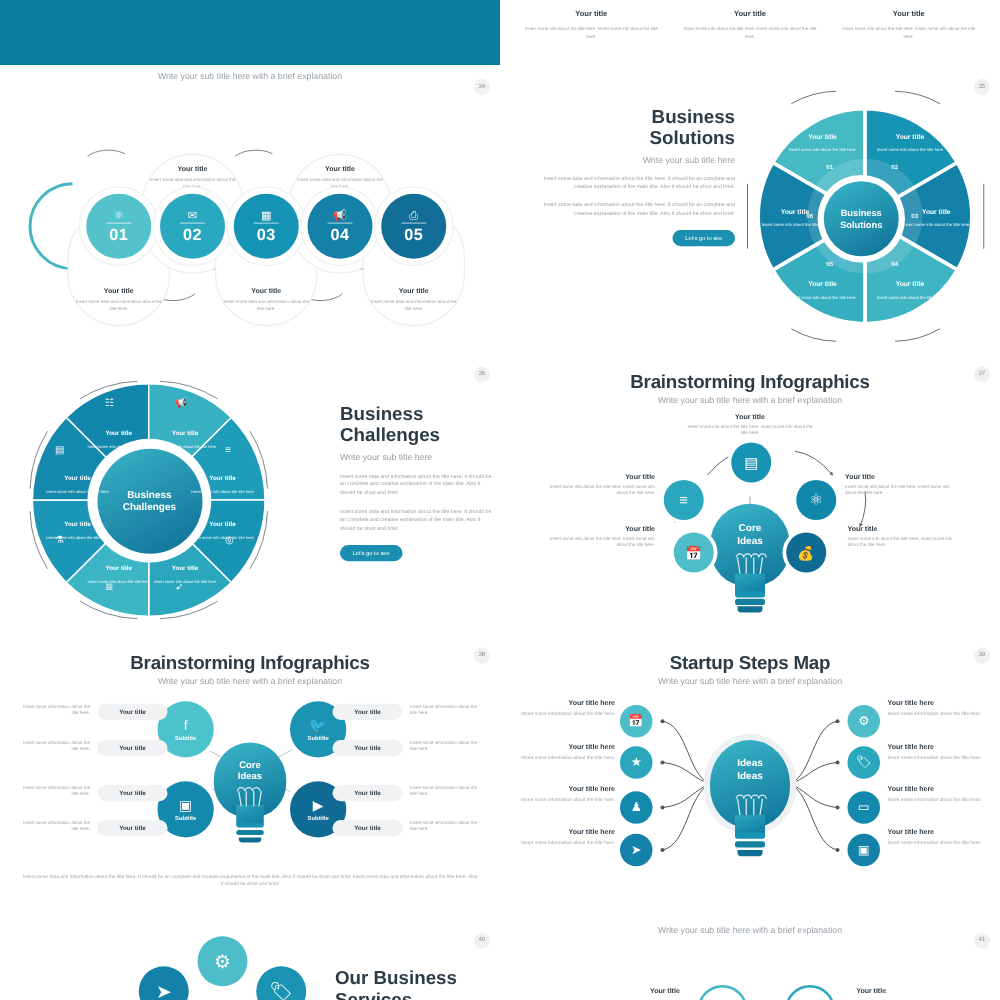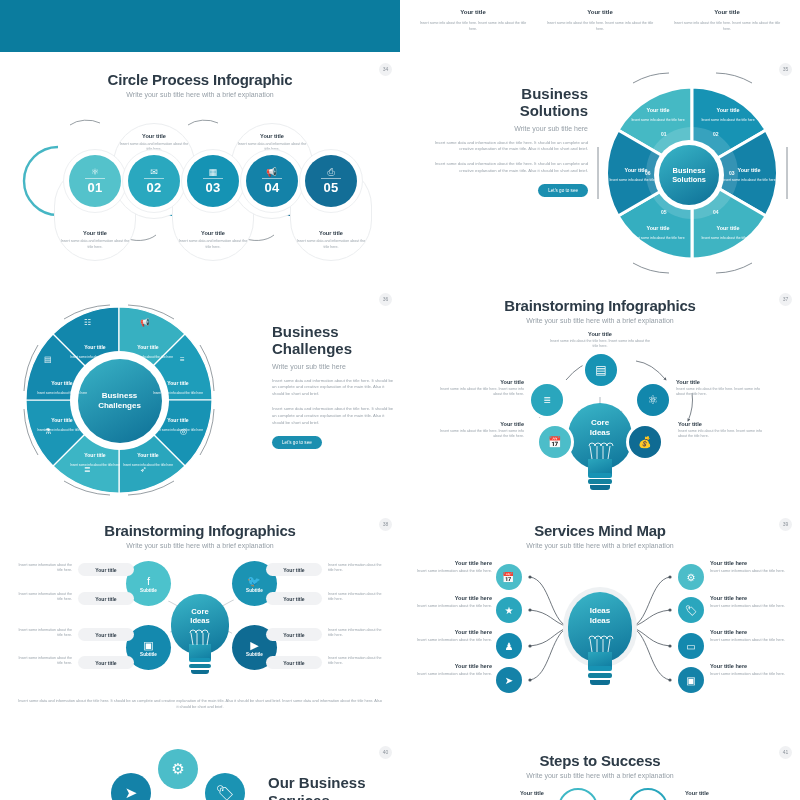--- a/index.html
+++ b/index.html
@@ -151,21 +151,20 @@
       <p>Insert some info about the title here. Insert some info about the title here.</p>
     </div>
     <div class="tr-col" style="left:272px;">
       <span class="ytitle">Your title</span>
       <p>Insert some info about the title here. Insert some info about the title here.</p>
     </div>
   </div>
 
   <div class="slide" id="s34">
     <div class="slide-num">34</div>
-    <div class="s-title" style="margin-top:16px;">Circle Process Infographic</div>
     <div class="s-sub">Write your sub title here with a brief explanation</div>
 
     <div class="cp-wrap">
 
       <svg style="position:absolute;left:0;top:0" width="400" height="170">
         <path d="M58,108 A34,34 0 0 1 58,40" fill="none" stroke="#46b6c4" stroke-width="2.4"></path>
         <path d="M122,40 A34,34 0 0 1 122,108" fill="none" stroke="#2aa8bf" stroke-width="2.4"></path>
         <path d="M176,108 A34,34 0 0 1 176,40" fill="none" stroke="#1593b4" stroke-width="2.4"></path>
         <path d="M240,40 A34,34 0 0 1 240,108" fill="none" stroke="#1482a8" stroke-width="2.4"></path>
         <path d="M294,108 A34,34 0 0 1 294,40" fill="none" stroke="#136e97" stroke-width="2.4"></path>
@@ -556,21 +555,21 @@
     <p class="tiny" style="position:absolute;left:328px;top:53px;width:54px;text-align:left;">Insert some information about the title here.</p>
     <p class="tiny" style="position:absolute;left:328px;top:82px;width:54px;text-align:left;">Insert some information about the title here.</p>
     <p class="tiny" style="position:absolute;left:328px;top:118px;width:54px;text-align:left;">Insert some information about the title here.</p>
     <p class="tiny" style="position:absolute;left:328px;top:146px;width:54px;text-align:left;">Insert some information about the title here.</p>
 
     <div class="foot">Insert some data and information about the title here. It should be an complete and creative explanation of the main title. Also it should be short and brief. Insert some data and information about the title here. Also it should be short and brief.</div>
   </div>
 
   <div class="slide" id="s39">
     <div class="slide-num">39</div>
-    <div class="s-title" style="margin-top:12px;">Services Mind Map</div>
+    <div class="s-title" style="margin-top:12px;">Startup Steps Map</div>
     <div class="s-sub">Write your sub title here with a brief explanation</div>
 
     <svg style="position:absolute;left:0;top:0" width="400" height="225">
       <g fill="none" stroke="#4d565e" stroke-width=".8">
         <path d="M130,67 C150,70 150,110 168,117"></path>
         <path d="M130,100 C150,102 152,112 168,117"></path>
         <path d="M130,136 C150,134 152,124 168,117"></path>
         <path d="M130,170 C150,166 150,126 168,117"></path>
         <path d="M270,67 C250,70 250,110 232,117"></path>
         <path d="M270,100 C250,102 248,112 232,117"></path>
@@ -666,21 +665,20 @@
     <div style="position:absolute;left:148px;top:56px;width:60px;text-align:center;">
       
       </div>
     <div class="oc-h">
       <span>Our Business</span><br><span>Services</span>
     </div>
   </div>
 
   <div class="slide" id="s41">
     <div class="slide-num">41</div>
-    <div class="s-title" style="margin-top:14px;">Steps to Success</div>
     <div class="s-sub">Write your sub title here with a brief explanation</div>
     <div style="position:absolute;left:120px;top:52px;" class="ytitle">Your title</div>
     <div style="position:absolute;left:285px;top:52px;" class="ytitle">Your title</div>
     <div style="position:absolute;left:158px;top:50px;width:40px;height:40px;border-radius:50%;border:2.4px solid #3fb8c6;background:#fff;"></div>
     <div style="position:absolute;left:228px;top:50px;width:40px;height:40px;border-radius:50%;border:2.4px solid #2aa6bd;background:#fff;"></div>
   </div>
 
 </div>
 
 </body></html>

